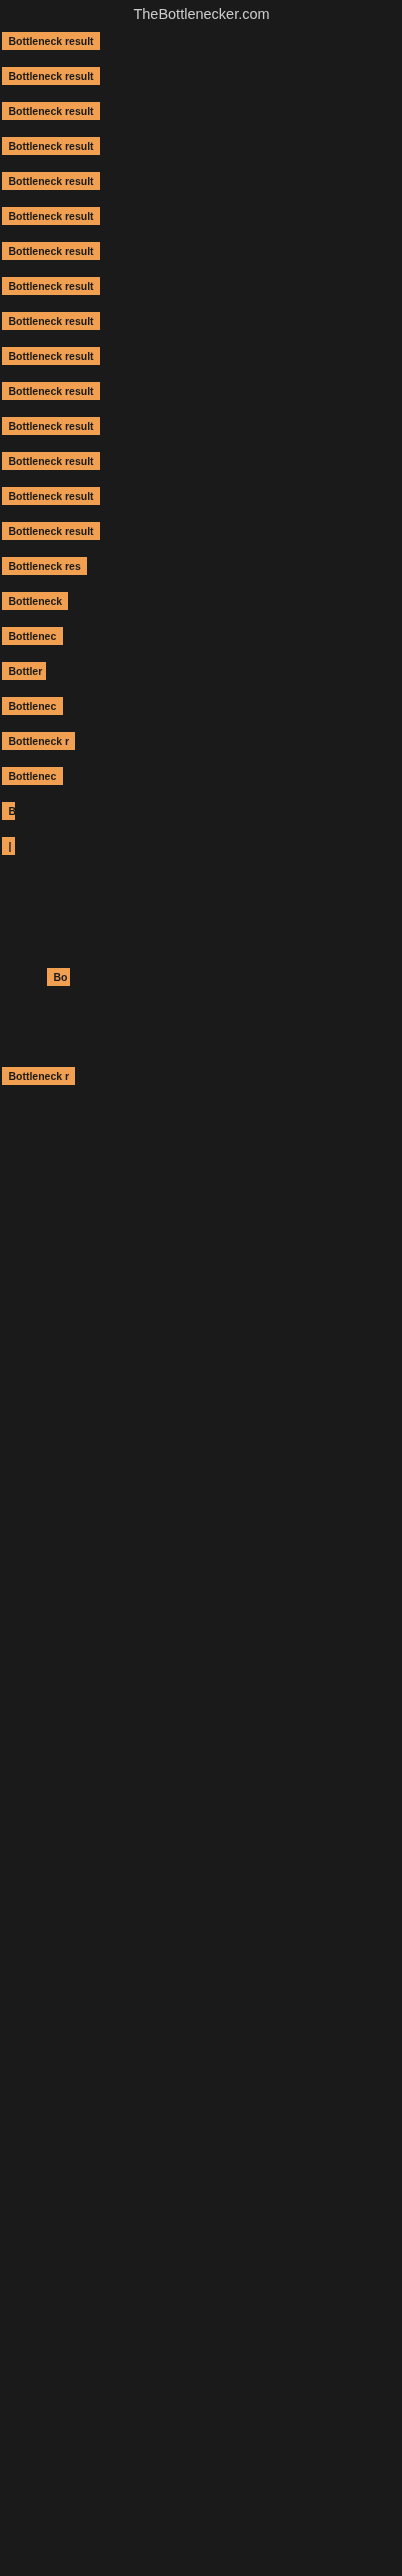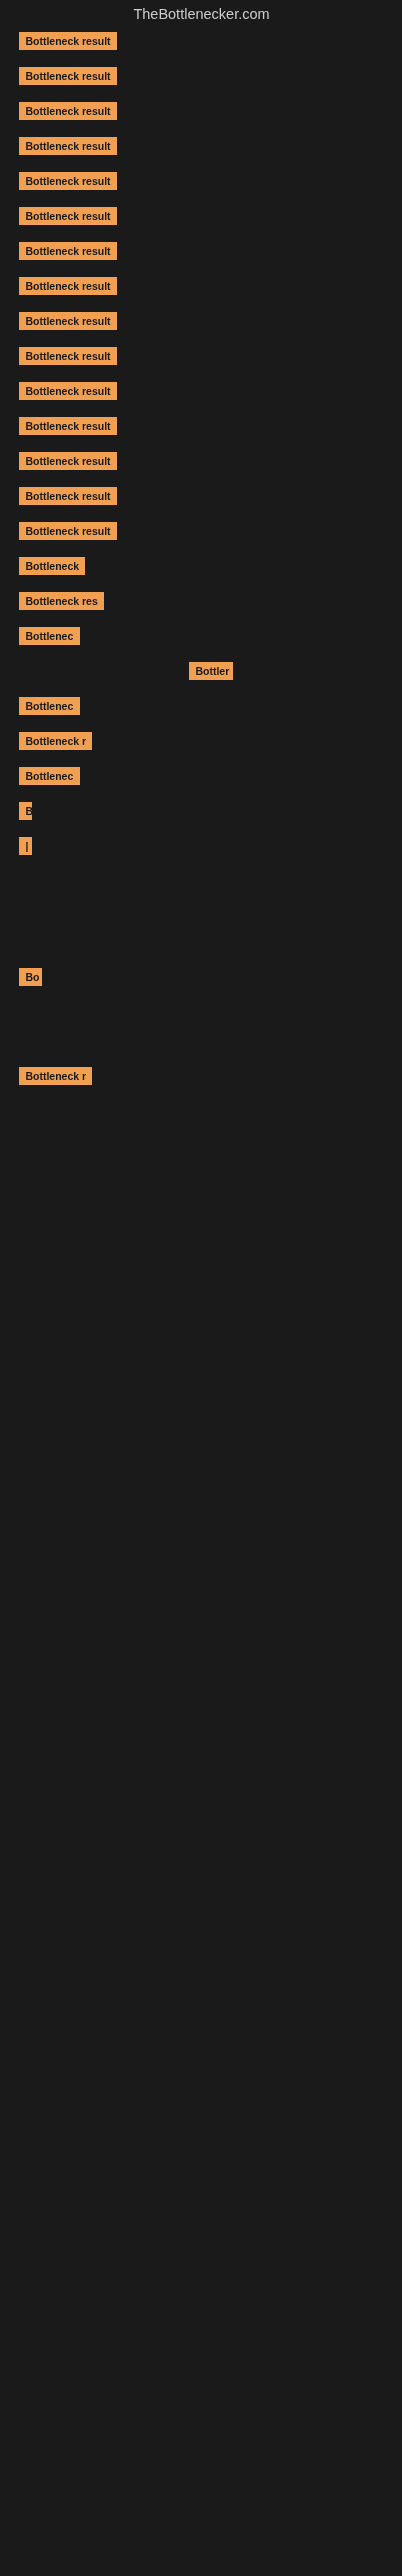--- a/index.html
+++ b/index.html
@@ -21,21 +21,21 @@
       padding: 6.4px 0 3.2px 0;
       font-weight: normal;
     }
     .bottleneck-item {
       display: inline-block;
       background-color: #f0a050;
       color: #1a1a1a;
       font-size: 10.5px;
       font-weight: bold;
       padding: 3.2px 6.4px;
-      margin-left: 19px;
+      margin-left: 2px;
       white-space: nowrap;
       overflow: hidden;
     }
     .row {
       padding: 6.4px 0 6.4px 0;
       height: auto;
       min-height: 32px;
     }
   </style>
 </head>
@@ -54,33 +54,33 @@
     <div class="row" style="position: relative; min-height: 35px;"><span class="bottleneck-item">Bottleneck result</span></div>
     <div class="row" style="position: relative; min-height: 35px;"><span class="bottleneck-item">Bottleneck result</span></div>
     <div class="row" style="position: relative; min-height: 35px;"><span class="bottleneck-item">Bottleneck result</span></div>
     <div class="row" style="position: relative; min-height: 35px;"><span class="bottleneck-item">Bottleneck result</span></div>
     <div class="row" style="position: relative; min-height: 35px;"><span class="bottleneck-item">Bottleneck result</span></div>
     <div class="row" style="position: relative; min-height: 35px;"><span class="bottleneck-item">Bottleneck result</span></div>
     <div class="row" style="position: relative; min-height: 35px;"><span class="bottleneck-item">Bottleneck result</span></div>
     <div class="row" style="position: relative; min-height: 35px;"><span class="bottleneck-item">Bottleneck result</span></div>
     <div class="row" style="position: relative; min-height: 35px;"><span class="bottleneck-item">Bottleneck result</span></div>
     <div class="row" style="position: relative; min-height: 35px;"><span class="bottleneck-item" style="max-width: 129px; overflow: hidden;">Bottleneck result</span></div>
+    <div class="row" style="position: relative; min-height: 35px;"><span class="bottleneck-item" style="max-width: 105px; overflow: hidden;">Bottleneck res</span></div>
     <div class="row" style="position: relative; min-height: 35px;"><span class="bottleneck-item" style="max-width: 76px; overflow: hidden;">Bottleneck</span></div>
-    <div class="row" style="position: relative; min-height: 35px;"><span class="bottleneck-item" style="max-width: 105px; overflow: hidden;">Bottleneck res</span></div>
     <div class="row" style="position: relative; min-height: 35px;"><span class="bottleneck-item" style="max-width: 64px; overflow: hidden;">Bottlenec</span></div>
-    <div class="row" style="position: relative; min-height: 35px; text-align: center;"><span class="bottleneck-item" style="max-width: 44px; overflow: hidden;">Bottler</span></div>
+    <div class="row" style="position: relative; min-height: 35px;"><span class="bottleneck-item" style="max-width: 44px; overflow: hidden;">Bottler</span></div>
     <div class="row" style="position: relative; min-height: 35px;"><span class="bottleneck-item" style="max-width: 64px; overflow: hidden;">Bottlenec</span></div>
     <div class="row" style="position: relative; min-height: 35px;"><span class="bottleneck-item" style="max-width: 89px; overflow: hidden;">Bottleneck r</span></div>
     <div class="row" style="position: relative; min-height: 35px;"><span class="bottleneck-item" style="max-width: 64px; overflow: hidden;">Bottlenec</span></div>
     <div class="row" style="position: relative; min-height: 35px;"><span class="bottleneck-item" style="max-width: 13px; overflow: hidden;">B</span></div>
     <div class="row" style="position: relative; min-height: 35px;"><span class="bottleneck-item" style="max-width: 8px; overflow: hidden;">|</span></div>
     <div class="row" style="position: relative; min-height: 32px;"></div>
     <div class="row" style="position: relative; min-height: 32px;"></div>
     <div class="row" style="position: relative; min-height: 32px;"></div>
-    <div class="row" style="position: relative; min-height: 35px;"><span class="bottleneck-item" style="max-width: 22.5px; overflow: hidden;">Bo</span></div>
+    <div class="row" style="position: relative; min-height: 35px; padding-left: 45px;"><span class="bottleneck-item" style="max-width: 22.5px; overflow: hidden;">Bo</span></div>
     <div class="row" style="position: relative; min-height: 32px;"></div>
     <div class="row" style="position: relative; min-height: 32px;"></div>
     <div class="row" style="position: relative; min-height: 35px;"><span class="bottleneck-item" style="max-width: 89px; overflow: hidden;">Bottleneck r</span></div>
     <div class="row" style="position: relative; min-height: 32px;"></div>
     <div class="row" style="position: relative; min-height: 32px;"></div>
     <div class="row" style="position: relative; min-height: 32px;"></div>
   </div>
 
 
 </body></html>

